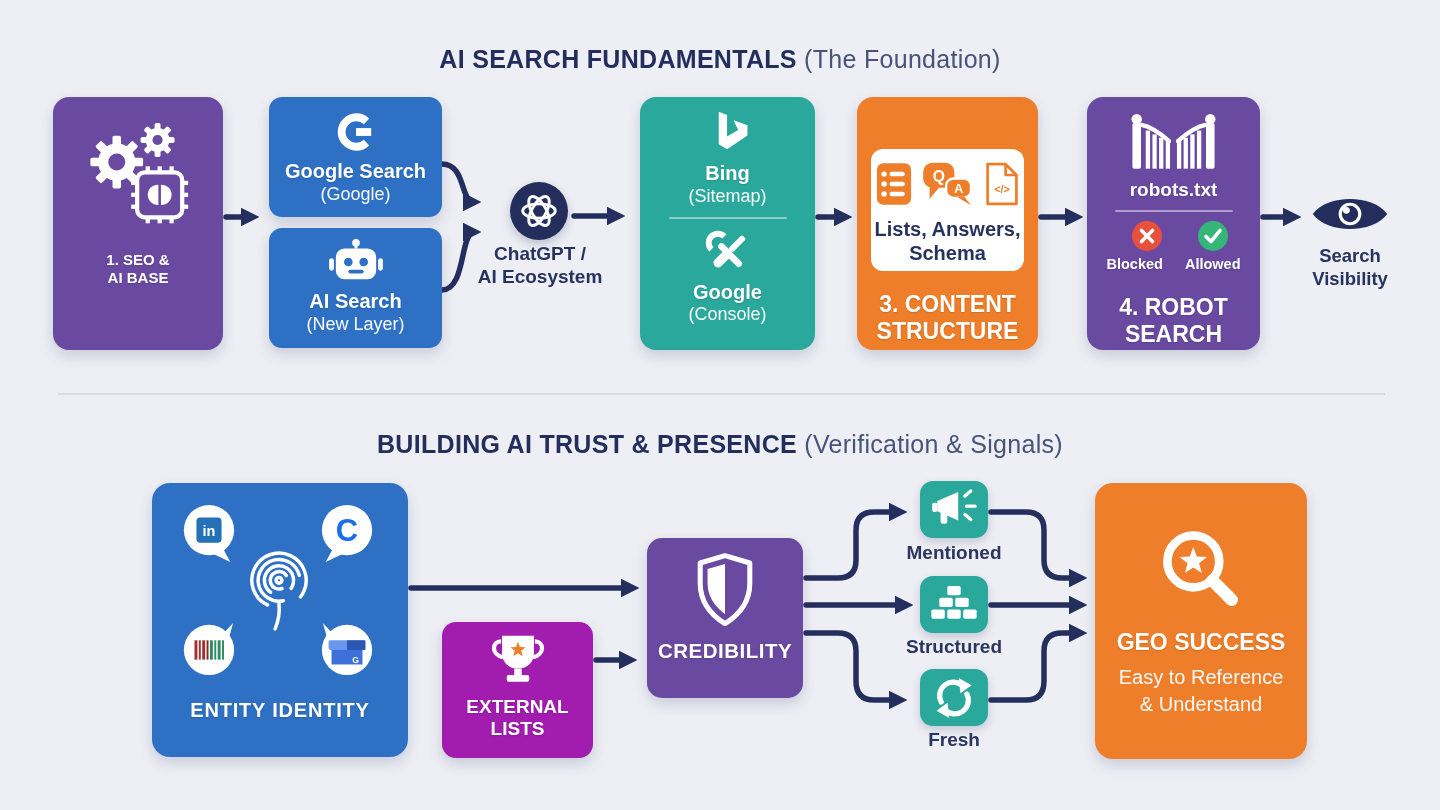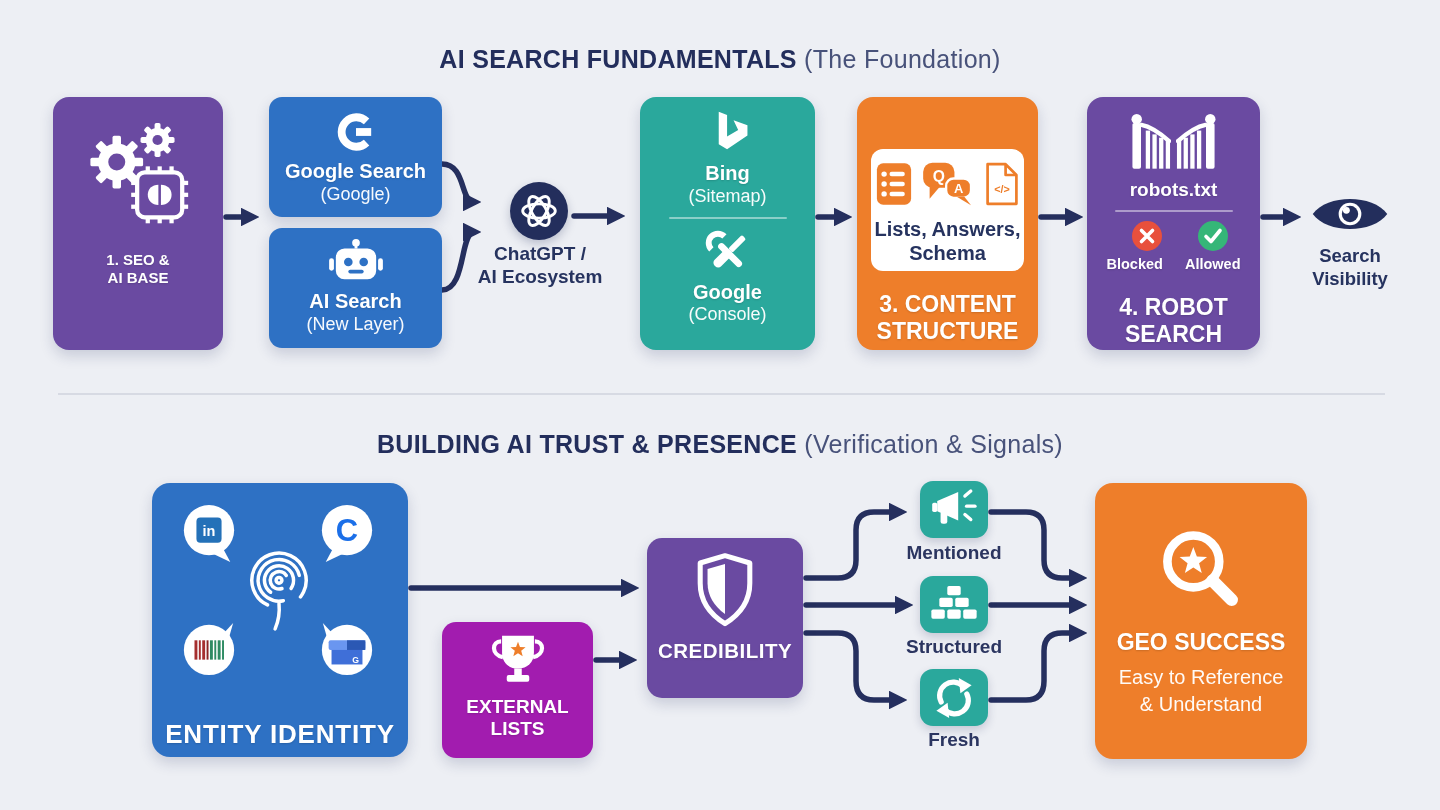--- a/index.html
+++ b/index.html
@@ -301,21 +301,21 @@
     <svg class="bubble" style="left:166px; top:136px;" width="58" height="60" viewBox="0 0 60 62">
       <circle cx="30" cy="32" r="26" fill="#fff"></circle>
       <polygon points="16,16 5,4 11,25" fill="#fff"></polygon>
       <g transform="translate(11,18)">
         <rect x="0" y="4" width="38" height="10" rx="2" fill="#6a96f0"></rect>
         <path d="M19,4 H38 V14 H19 Z" fill="#2b58b4"></path>
         <rect x="3" y="14" width="32" height="15" fill="#3f6fd8"></rect>
         <text x="28" y="27" text-anchor="middle" font-size="9" font-weight="800" fill="#fff">G</text>
       </g>
     </svg>
-    <div class="wlabel abs" style="left:0; top:216px; width:100%; font-size:26px; letter-spacing:.8px; font-weight:800;margin-top:20px;">ENTITY IDENTITY</div>
+    <div class="wlabel abs" style="left:0; top:216px; width:100%; font-size:20px; letter-spacing:.8px; font-weight:800;">ENTITY IDENTITY</div>
   </div>
 
   <div class="card" style="left:442px; top:622px; width:151px; height:136px; background:#a21caf; border-radius:14px;">
     <svg width="60" height="62" viewBox="0 0 64 66" style="margin-top:8px;">
       <path d="M14,12 C4,12 3,26 16,29" stroke="#fff" stroke-width="4.5" fill="none"></path>
       <path d="M50,12 C60,12 61,26 48,29" stroke="#fff" stroke-width="4.5" fill="none"></path>
       <path d="M15,6 H49 V24 C49,35 42,41 32,41 C22,41 15,35 15,24 Z" fill="#fff"></path>
       <rect x="28" y="41" width="8" height="7" fill="#fff"></rect>
       <rect x="20" y="48" width="24" height="7" rx="2" fill="#fff"></rect>
       <polygon points="32,12.5 34.1,18.1 40.1,18.4 35.4,22.1 37,27.9 32,24.6 27,27.9 28.6,22.1 23.9,18.4 29.9,18.1" fill="#ee7e2a"></polygon>

